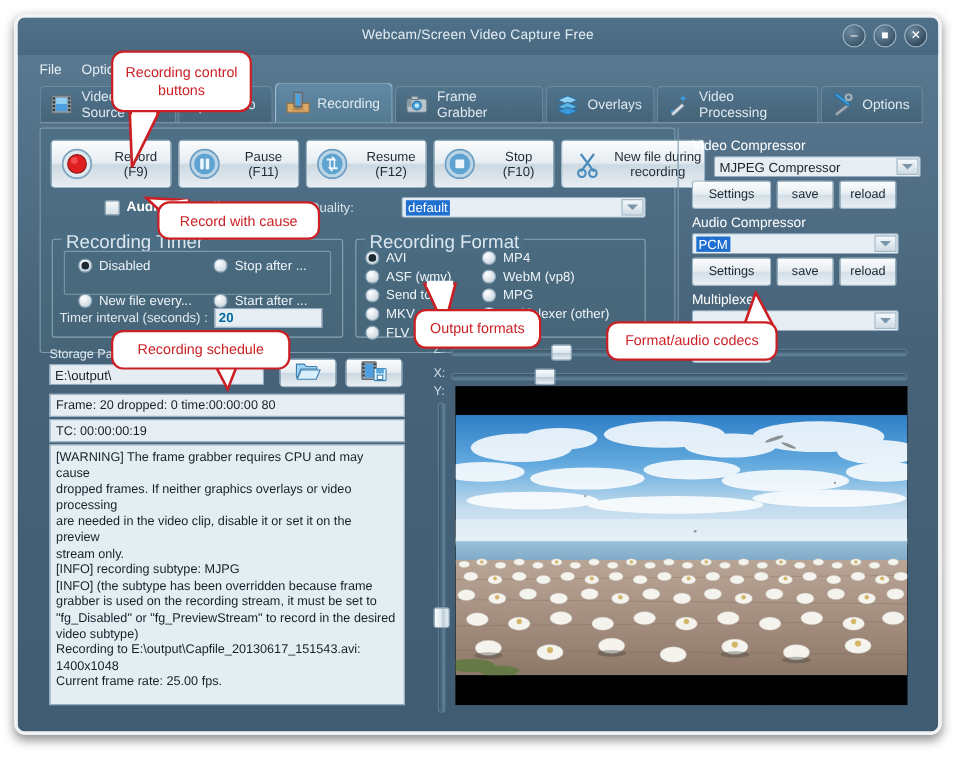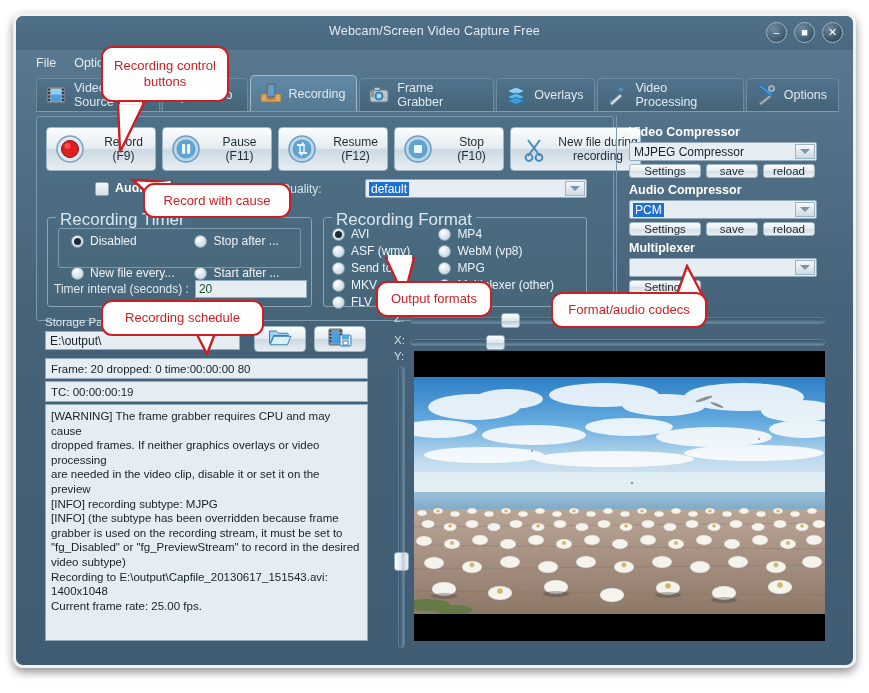--- a/index.html
+++ b/index.html
@@ -167,40 +167,40 @@
     position: absolute; left: 10px; top: 10px; width: 243px; height: 40px;
     border: 1px solid #7e99ac; border-radius: 2px;
     padding: 4px 0 0 12px;
   }
   .timer-cols { display: flex; gap: 20px; }
   .timer-col { display: flex; flex-direction: column; gap: 16px; }
 
   .ti-row { position: absolute; left: 6px; top: 62px; display: flex; align-items: center; gap: 6px; }
   .ti-lbl { color: #e0ebf2; font-size: 12px; }
   .ti-input {
-    width: 112px; height: 18px; background: #e6eef4;
-    border: 1px solid #93abbd; color: #14532d; font-size: 12px;
-    padding: 0 3px; display: flex; align-items: center;
+    width: 98px; height: 18px; background: #e6eef4;
+    border: 1px solid #93abbd; color: #0369a1; font-size: 12px;
+    padding: 0 3px; display: flex; align-items: center; font-weight: bold;
   }
 
   .fmt-cols { position: absolute; left: 8px; top: 8px; display: flex; gap: 26px; }
   .fmt-col { display: flex; flex-direction: column; gap: 1px; }
 
   
-  .sec-title { color: #ffffff; font-size: 12.5px; font-weight: bold; }
+  .sec-title { color: #ffffff; font-size: 12.5px; font-weight: normal; }
   .combo {
     width: 188px; height: 19px; background: #e6eef4;
     border: 1px solid #93abbd; border-radius: 2px;
     position: relative; display: flex; align-items: center;
   }
   .combo .cv { margin-left: 4px; font-size: 12px; color: #16212a; }
   .combo .cv.sel { background: #1f6fd0; color: #fff; padding: 0 2px; margin-left: 3px; }
   .btnrow { display: flex; gap: 5px; margin-top: 3px; }
   .sbtn {
-    height: 14px; border: 1px solid #9db5c4; border-radius: 3px;
+    height: 26px; border: 1px solid #9db5c4; border-radius: 3px;
     background: linear-gradient(180deg, #fcfdfd 0%, #e7edf2 48%, #d3dfe7 52%, #eaf0f4 100%);
     color: #1b262e; font-size: 11.5px;
     display: flex; align-items: center; justify-content: center;
   }
   .sbtn.w1 { width: 72px; }
   .sbtn.w2 { width: 52px; }
 
   
   .storage-lbl { position: absolute; left: 42px; top: 313px; color: #dfeaf1; font-size: 11.5px; }
   .storage-input {
@@ -569,21 +569,21 @@
             </div>
           </div>
         </div>
       </div>
 
     </div>
 
     <div class="panel-right">
       <div style="position:absolute;left:12px;top:9px;">
         <div class="sec-title">Video Compressor</div>
-        <div class="combo" style="margin-top:3px;">
+        <div class="combo" style="margin-top:3px;margin-left:20px;">
           <span class="cv">MJPEG Compressor</span>
           <span class="ddarrow">
               <i></i>
             </span>
         </div>
         <div class="btnrow">
           <span class="sbtn w1">Settings</span>
           <span class="sbtn w2">save</span>
           <span class="sbtn w2">reload</span>
         </div>
@@ -647,20 +647,21 @@
       </span>
     </div>
 
     <div class="statusline" style="top:342px;left:29px;">Frame: 20 dropped: 0 time:00:00:00 80</div>
     <div class="statusline" style="top:365px;left:29px;">TC: 00:00:00:19</div>
 
     <div class="logbox" style="top:388px;left:29px;">
       <div>[WARNING] The frame grabber requires CPU and may cause</div>
       <div>dropped frames. If neither graphics overlays or video processing</div>
       <div>are needed in the video clip, disable it or set it on the preview</div>
+      <div>stream only.</div>
       <div>[INFO] recording subtype: MJPG</div>
       <div>[INFO] (the subtype has been overridden because frame</div>
       <div>grabber is used on the recording stream, it must be set to</div>
       <div>"fg_Disabled" or "fg_PreviewStream" to record in the desired</div>
       <div>video subtype)</div>
       <div>Recording to E:\output\Capfile_20130617_151543.avi:</div>
       <div>1400x1048</div>
       <div>Current frame rate: 25.00 fps.</div>
     </div>
 

